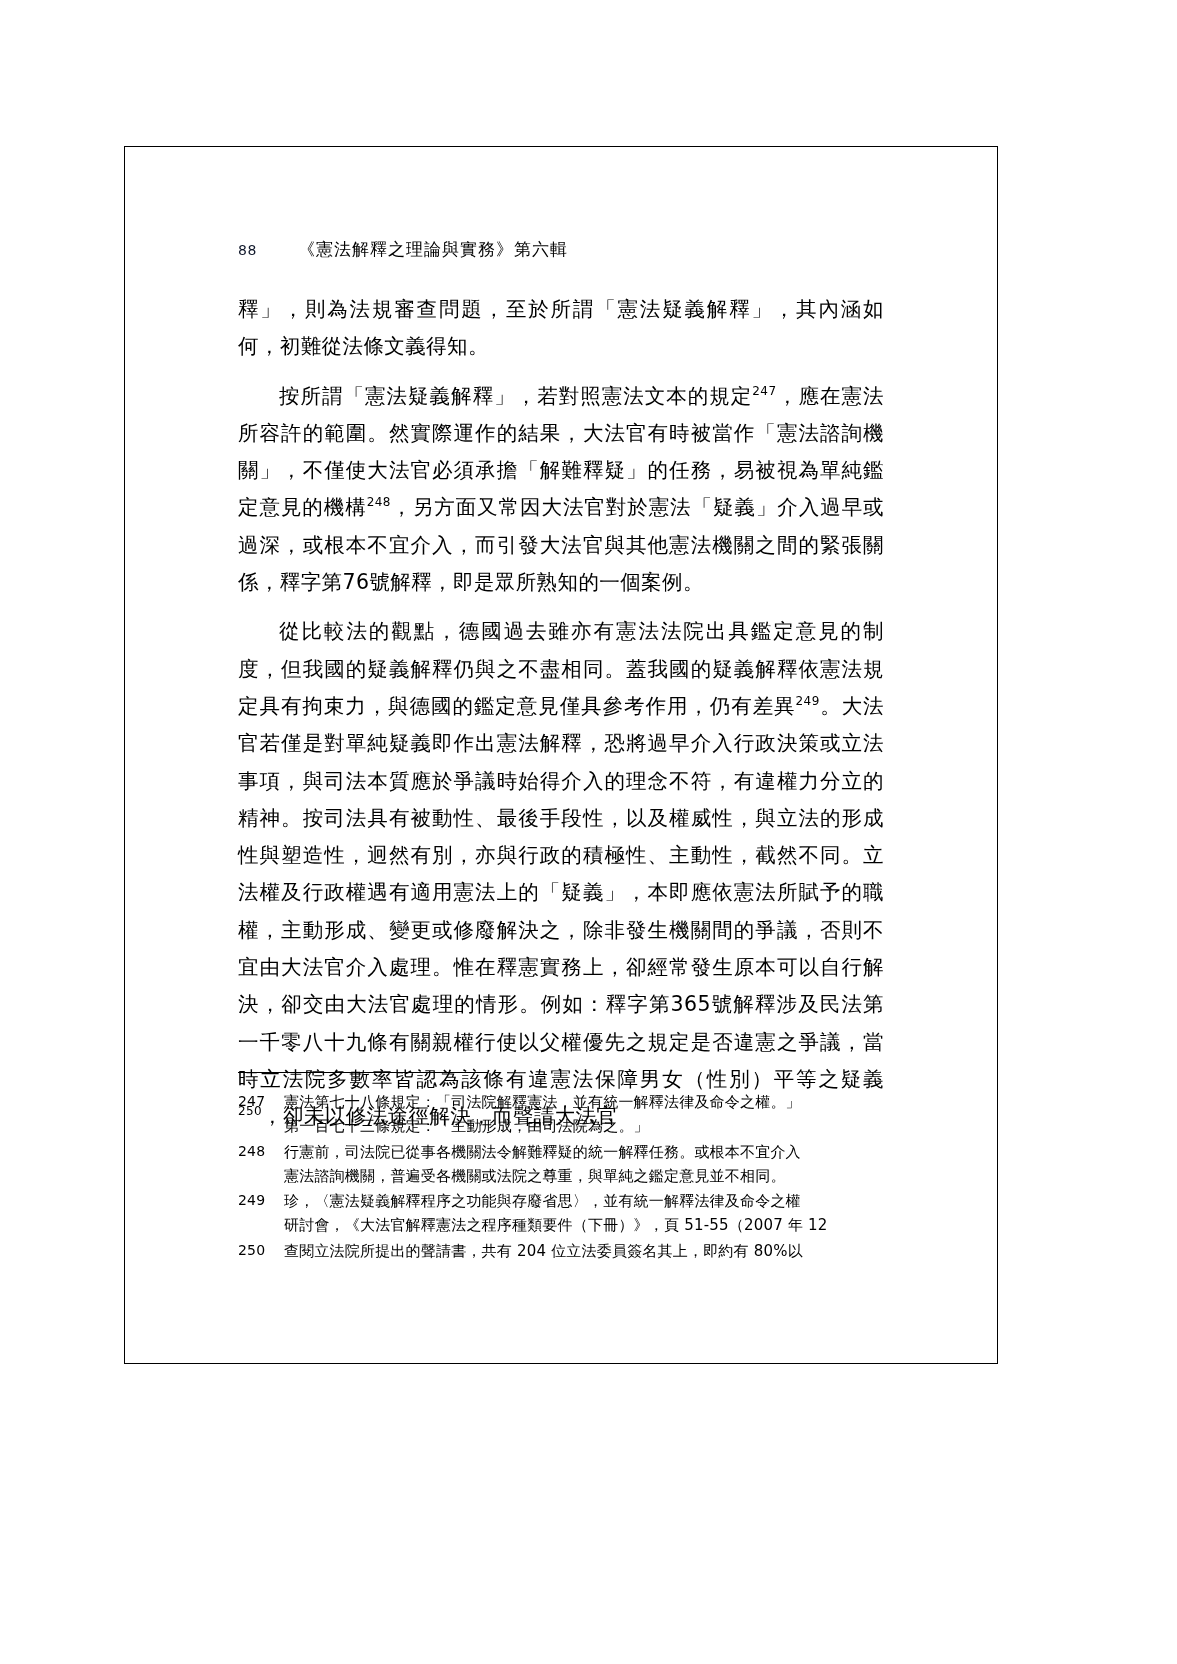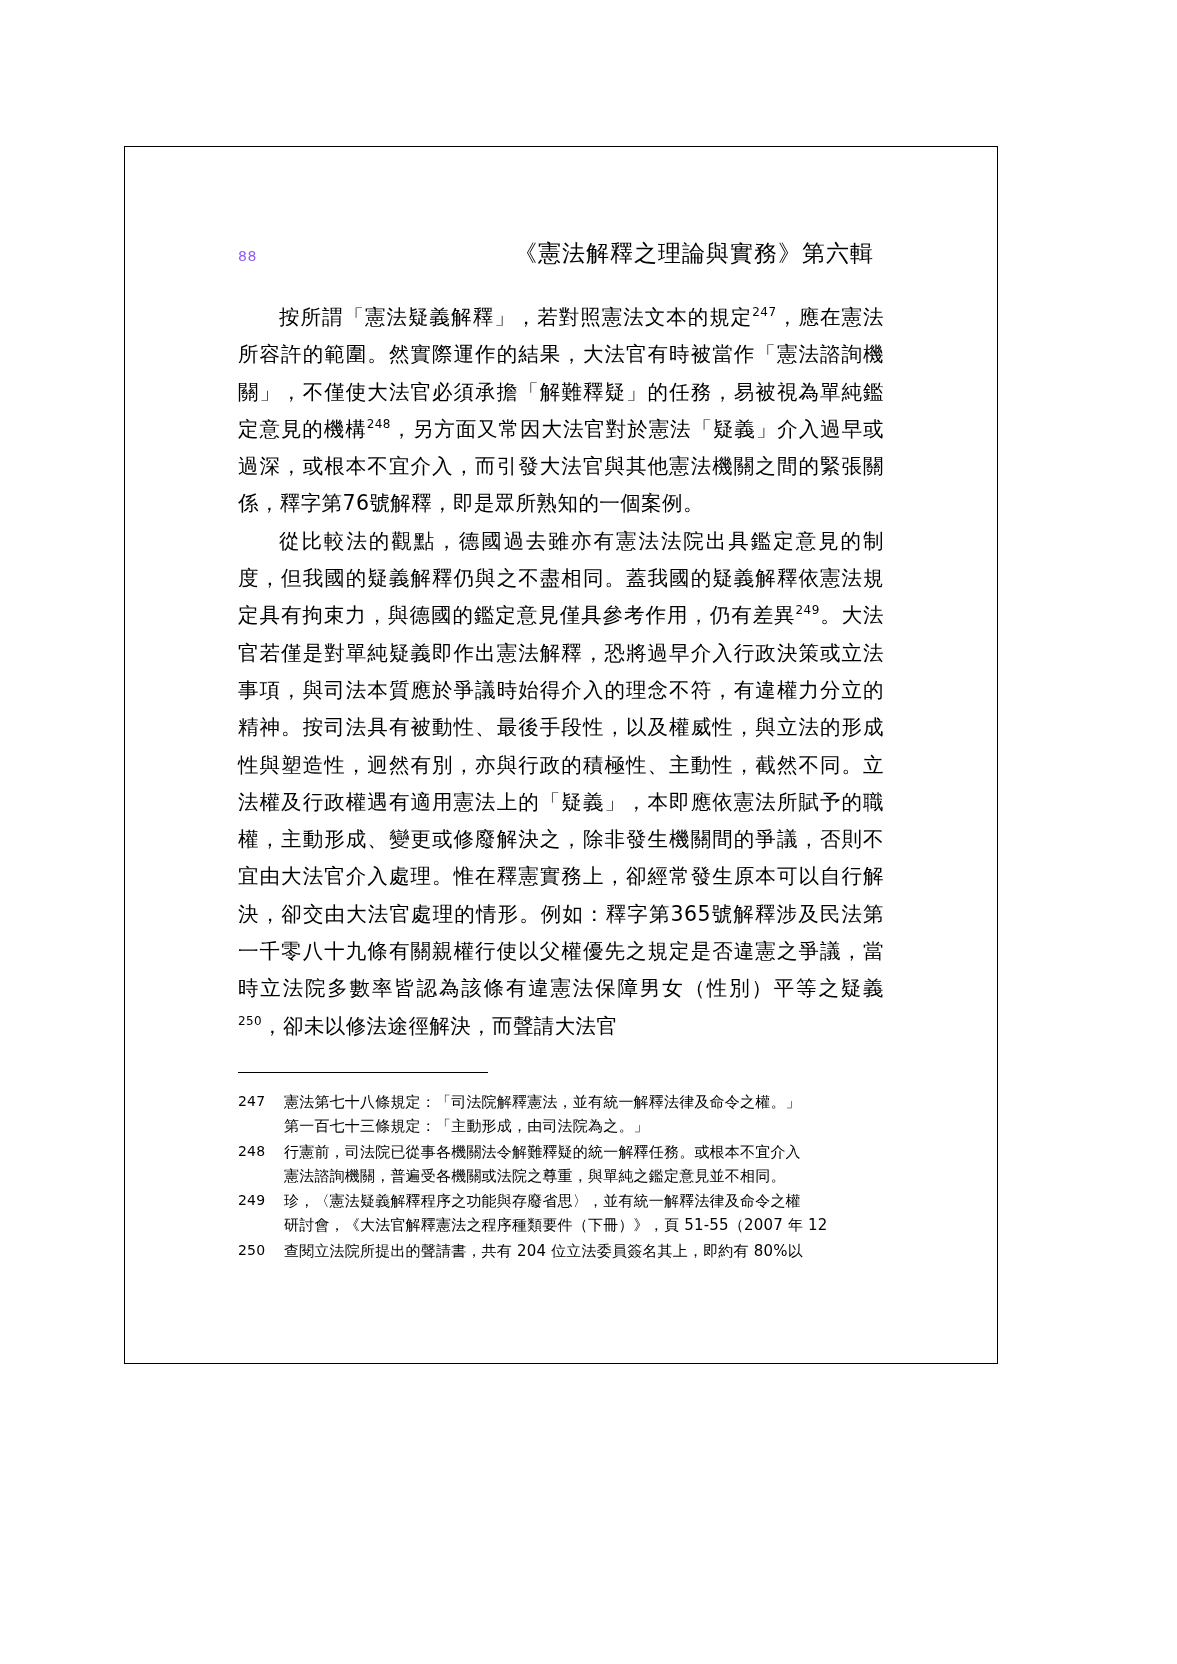--- a/index.html
+++ b/index.html
@@ -38,40 +38,41 @@
   .header-row {
     display: flex;
     align-items: baseline;
     justify-content: flex-start;
     font-size: 15px;
     letter-spacing: 0.5px;
     margin-bottom: 30px;
   }
   .page-number {
     font-size: 14px;
-    color: #8b5cf6;
+    color: #0f172a;
     width: 60px;
   }
   .header-title {
     flex: 1;
-    text-align: right;
-    font-size: 23px;
+    text-align: left;
+    font-size: 17px;
     letter-spacing: 1px;
     margin-right: 10px;
   }
   p.body-par {
     font-size: 20.5px;
     line-height: 1.82;
     text-align: justify;
     text-justify: inter-ideograph;
     margin: 0 0 0 0;
     letter-spacing: 0.4px;
   }
   p.indent {
     text-indent: 2em;
+    margin-top: 12px;
   }
   sup {
     font-size: 12px;
     vertical-align: super;
     line-height: 0;
   }
   .rule {
     position: absolute;
     left: 238px;
     top: 1072px;
@@ -112,20 +113,23 @@
 
 <div class="page">
   <div class="page-border"></div>
 
   <div class="content">
     <div class="header-row">
       <span class="page-number">88</span>
       <span class="header-title">《憲法解釋之理論與實務》第六輯</span>
     </div>
 
+    <p class="body-par">
+      <span>釋」，則為法規審查問題，至於所謂「憲法疑義解釋」，其內涵如何，初難從法條文義得知。</span>
+    </p>
 
     <p class="body-par indent">
       <span>按所謂「憲法疑義解釋」，若對照憲法文本的規定</span><sup>247</sup><span>，應在憲法所容許的範圍。然實際運作的結果，大法官有時被當作「憲法諮詢機關」，不僅使大法官必須承擔「解難釋疑」的任務，易被視為單純鑑定意見的機構</span><sup>248</sup><span>，另方面又常因大法官對於憲法「疑義」介入過早或過深，或根本不宜介入，而引發大法官與其他憲法機關之間的緊張關係，釋字第76號解釋，即是眾所熟知的一個案例。</span>
     </p>
 
     <p class="body-par indent">
       <span>從比較法的觀點，德國過去雖亦有憲法法院出具鑑定意見的制度，但我國的疑義解釋仍與之不盡相同。蓋我國的疑義解釋依憲法規定具有拘束力，與德國的鑑定意見僅具參考作用，仍有差異</span><sup>249</sup><span>。大法官若僅是對單純疑義即作出憲法解釋，恐將過早介入行政決策或立法事項，與司法本質應於爭議時始得介入的理念不符，有違權力分立的精神。按司法具有被動性、最後手段性，以及權威性，與立法的形成性與塑造性，迥然有別，亦與行政的積極性、主動性，截然不同。立法權及行政權遇有適用憲法上的「疑義」，本即應依憲法所賦予的職權，主動形成、變更或修廢解決之，除非發生機關間的爭議，否則不宜由大法官介入處理。惟在釋憲實務上，卻經常發生原本可以自行解決，卻交由大法官處理的情形。例如：釋字第365號解釋涉及民法第一千零八十九條有關親權行使以父權優先之規定是否違憲之爭議，當時立法院多數率皆認為該條有違憲法保障男女（性別）平等之疑義</span><sup>250</sup><span>，卻未以修法途徑解決，而聲請大法官</span>
     </p>
   </div>
 

